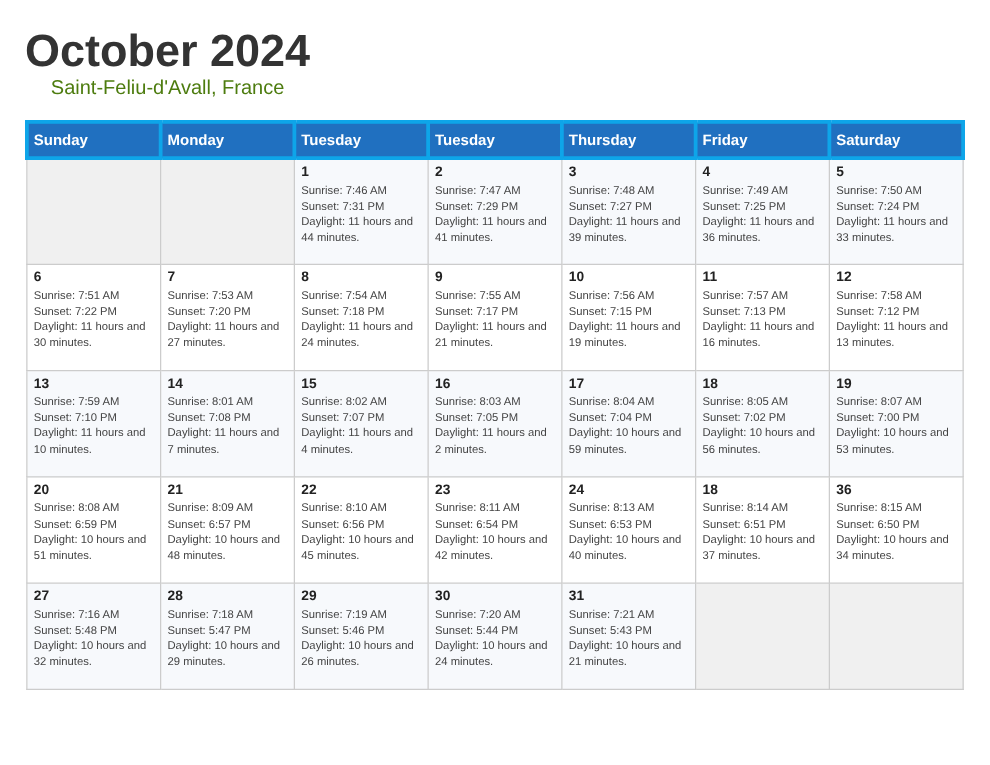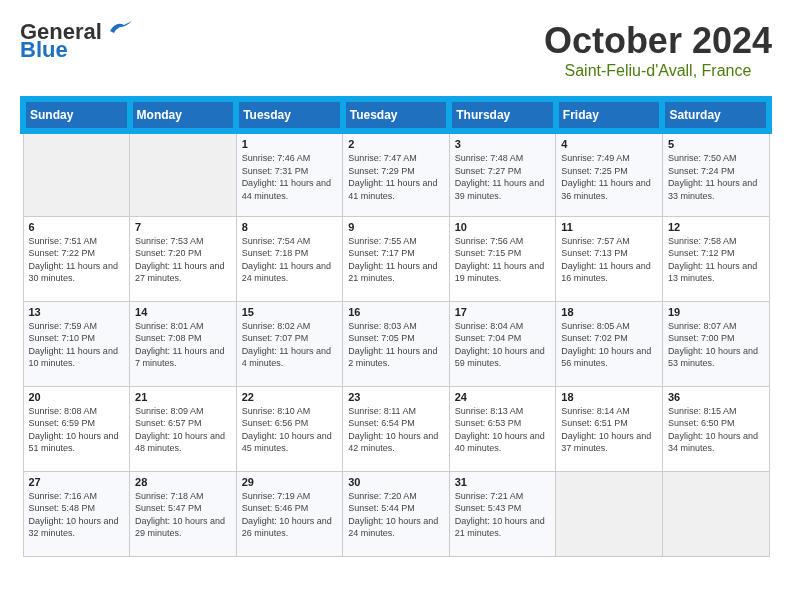--- a/index.html
+++ b/index.html
@@ -44,21 +44,21 @@
       border-collapse: collapse;
       table-layout: fixed;
     }
     thead tr th {
       background-color: #2070c0;
       color: white;
       font-size: 12px;
       font-weight: bold;
       padding: 6px 4px;
       text-align: left;
-      border: 6px solid #0ea5e9;
+      border: 3px solid #0ea5e9;
     }
     tbody tr td {
       border: 1px solid #ccc;
       vertical-align: top;
       padding: 4px 5px;
       font-size: 9.5px;
       color: #333;
       height: 85px;
       background: #fff;
     }
@@ -78,29 +78,20 @@
       color: #444;
     }
     .empty-cell {
       background: #f0f0f0 !important;
     }
   </style>
 </head>
 <body>
 
 <div class="header">
-  <div class="logo">
-    <div style="display:flex;align-items:center;gap:2px;">
-      <span class="logo-text" style="color:#333;font-size:22px;font-weight:bold;">General</span>
-      <svg width="28" height="22" viewBox="0 0 28 22" style="margin-left:2px;margin-top:-4px;">
-        <path d="M4,12 Q10,2 18,6 Q22,4 26,2 Q20,8 14,8 Q10,10 8,14 Z" fill="#2070c0"></path>
-      </svg>
-    </div>
-    <span class="logo-text" style="color:#2070c0;font-size:22px;font-weight:bold;margin-top:-6px;">Blue</span>
-  </div>
   <div class="title-section">
     <div class="month-title">October 2024</div>
     <div class="subtitle">Saint-Feliu-d'Avall, France</div>
   </div>
 </div>
 
 <table>
   <thead>
     <tr>
     <th>Sunday</th>

